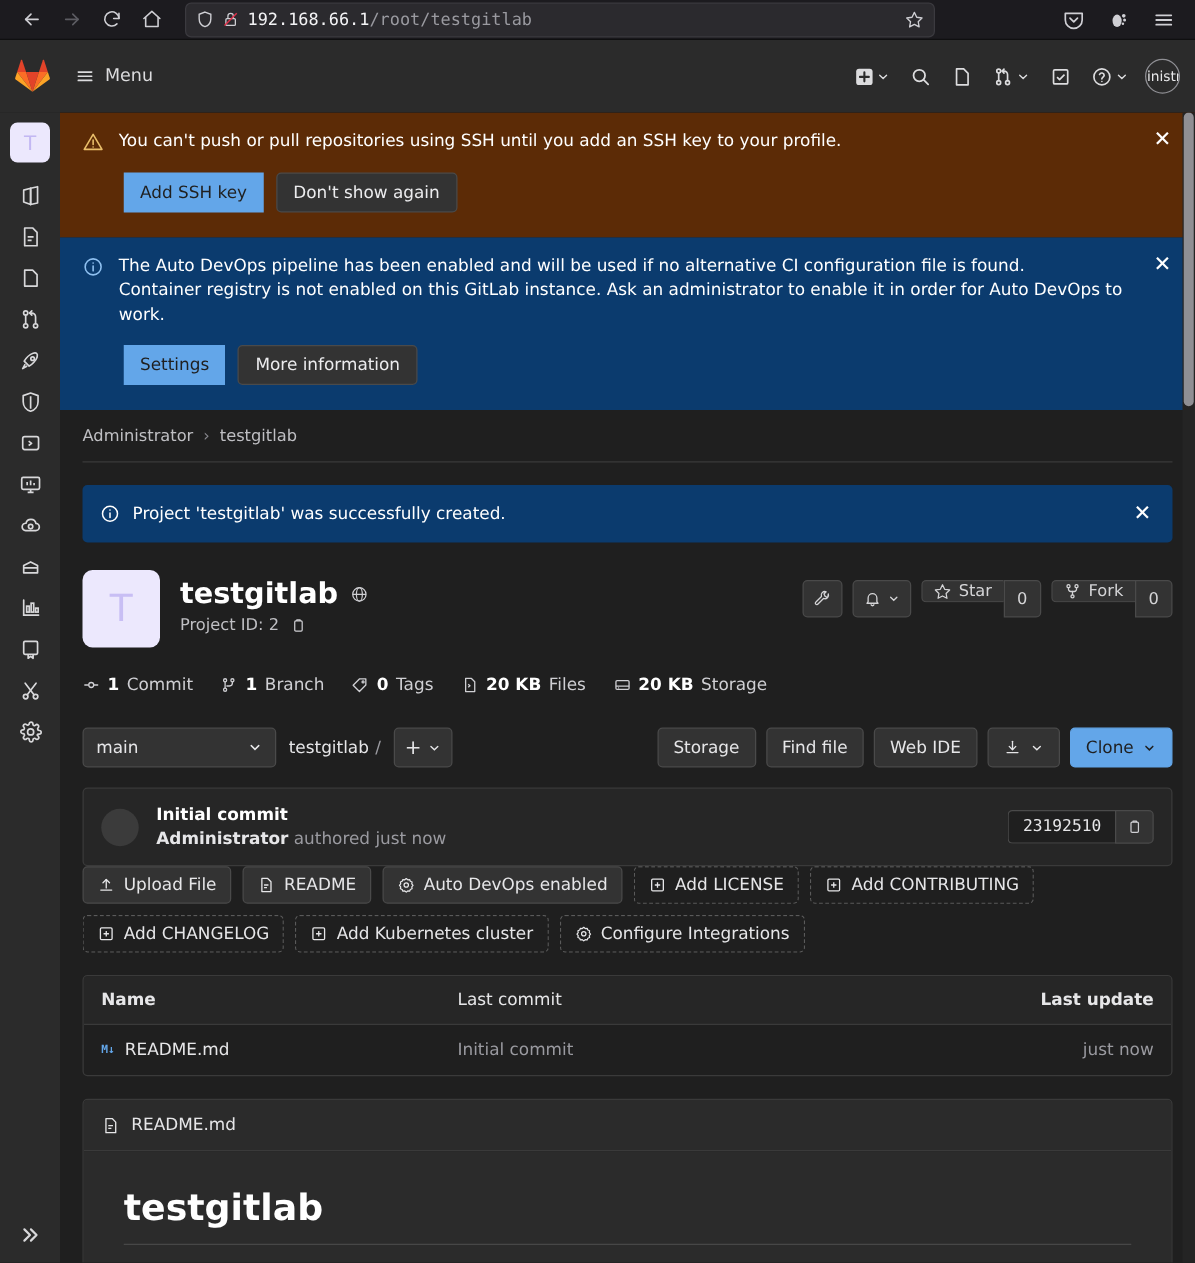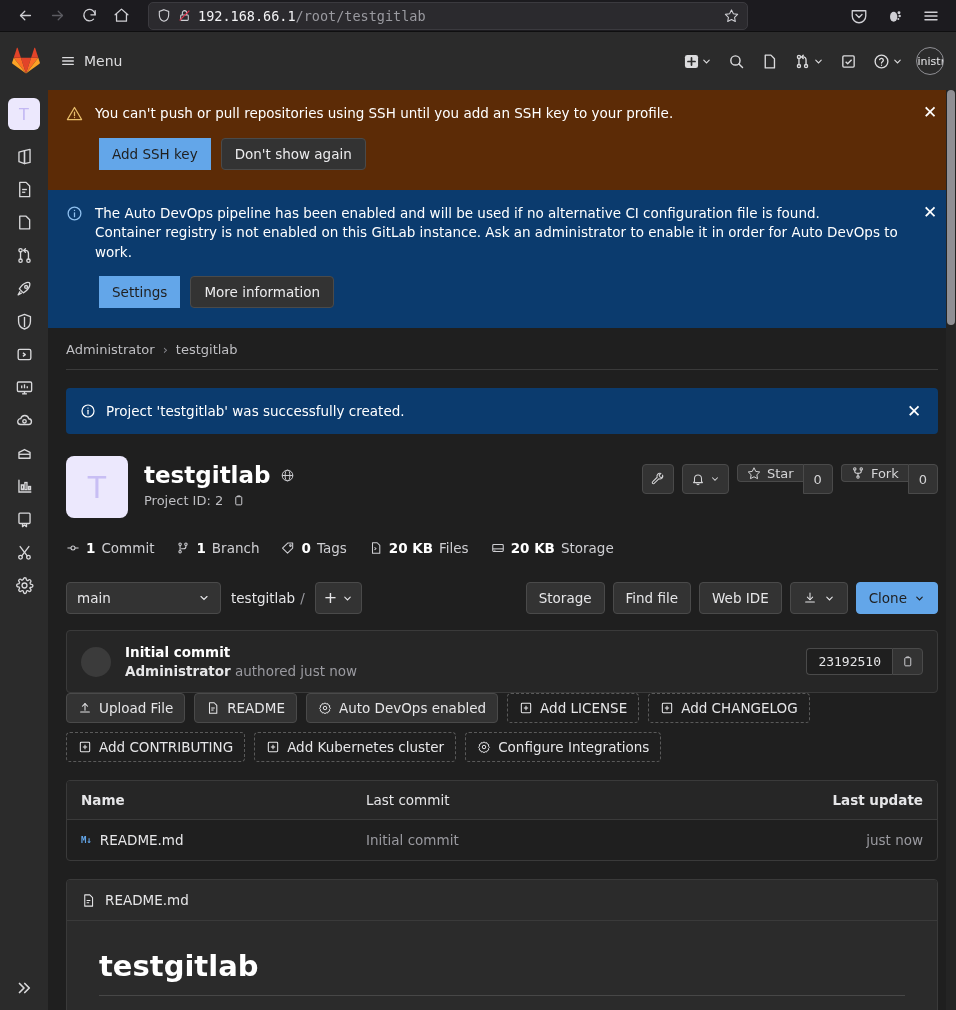--- a/index.html
+++ b/index.html
@@ -790,29 +790,29 @@
               <line x1="8.3" y1="12" x2="15.7" y2="12"></line>
             </svg>
           <span>Add LICENSE</span>
         </div>
         <div class="qa dashed">
           <svg width="14" height="14" viewBox="0 0 24 24" fill="none" stroke="currentColor" stroke-width="1.8" stroke-linejoin="round">
               <rect x="4" y="4" width="16" height="16" rx="1.6"></rect>
               <line x1="12" y1="8.3" x2="12" y2="15.7"></line>
               <line x1="8.3" y1="12" x2="15.7" y2="12"></line>
             </svg>
-          <span>Add CHANGELOG</span>
+          <span>Add CONTRIBUTING</span>
         </div>
         <div class="qa dashed">
           <svg width="14" height="14" viewBox="0 0 24 24" fill="none" stroke="currentColor" stroke-width="1.8" stroke-linejoin="round">
               <rect x="4" y="4" width="16" height="16" rx="1.6"></rect>
               <line x1="12" y1="8.3" x2="12" y2="15.7"></line>
               <line x1="8.3" y1="12" x2="15.7" y2="12"></line>
             </svg>
-          <span>Add CONTRIBUTING</span>
+          <span>Add CHANGELOG</span>
         </div>
         <div class="qa dashed">
           <svg width="14" height="14" viewBox="0 0 24 24" fill="none" stroke="currentColor" stroke-width="1.8" stroke-linejoin="round">
               <rect x="4" y="4" width="16" height="16" rx="1.6"></rect>
               <line x1="12" y1="8.3" x2="12" y2="15.7"></line>
               <line x1="8.3" y1="12" x2="15.7" y2="12"></line>
             </svg>
           <span>Add Kubernetes cluster</span>
         </div>
         <div class="qa dashed">

